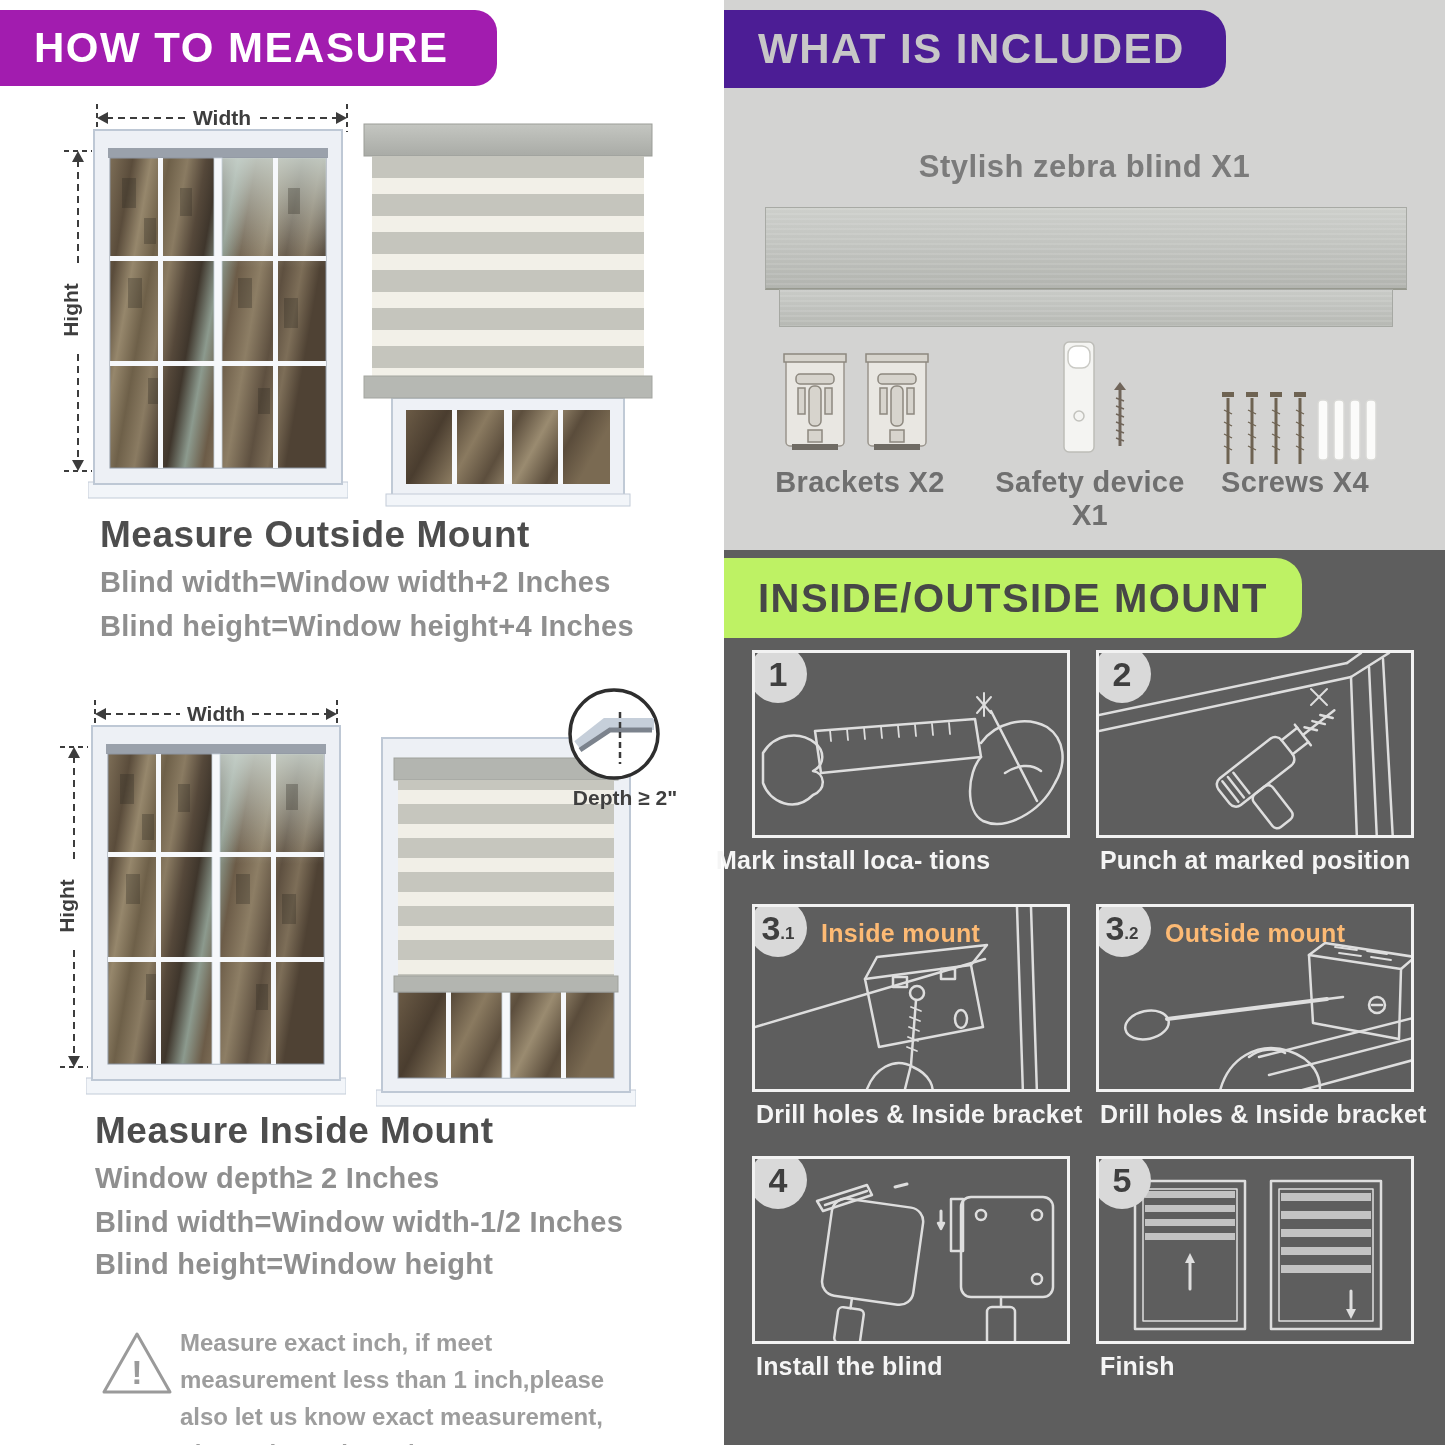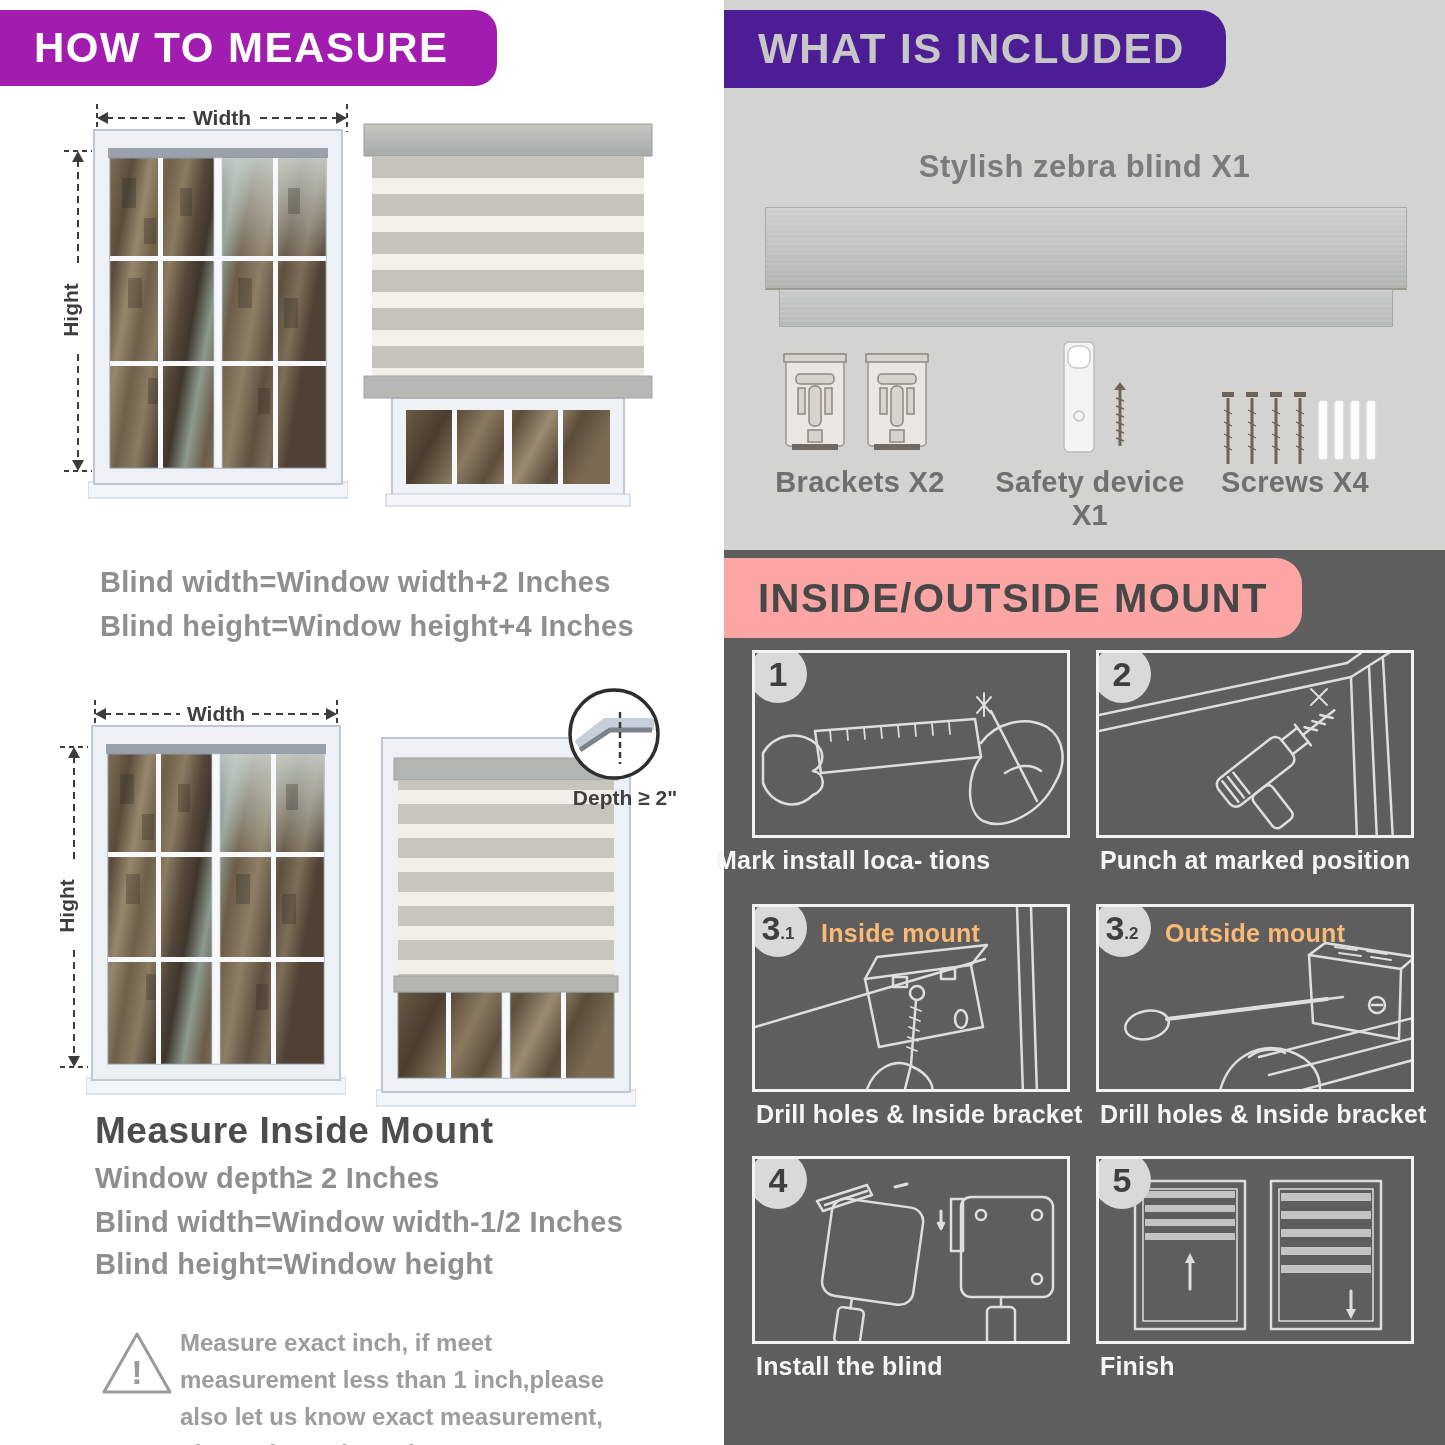--- a/index.html
+++ b/index.html
@@ -13,21 +13,21 @@
   .banner{display:flex;align-items:center;font-weight:bold;letter-spacing:1.5px;}
   .banner-left{
     left:0;top:10px;width:497px;height:76px;background:#a21caf;color:#ffffff;
     border-radius:0 22px 22px 0;font-size:42px;padding-left:34px;box-sizing:border-box;
   }
   .banner-included{
     left:724px;top:10px;width:502px;height:78px;background:#4c1d95;color:#c7c7c7;
     border-radius:0 26px 26px 0;font-size:42px;padding-left:34px;box-sizing:border-box;
   }
   .banner-mount{
-    left:724px;top:558px;width:578px;height:80px;background:#fca5a5;color:#474747;
+    left:724px;top:558px;width:578px;height:80px;background:#bef264;color:#474747;
     border-radius:0 26px 26px 0;font-size:40px;padding-left:34px;box-sizing:border-box;
   }
 
   
   .right-top-bg{left:724px;top:0;width:721px;height:550px;background:#d3d3d2;}
   .right-bottom-bg{left:724px;top:550px;width:721px;height:895px;background:#5e5e5e;}
 
   
   .sec-title{color:#4d4d4d;font-weight:bold;font-size:37px;letter-spacing:.5px;}
   .sec-line{color:#8f8f8f;font-weight:bold;font-size:29px;letter-spacing:.3px;}
@@ -198,20 +198,21 @@
     <polygon points="8,312 20,312 14,323" fill="#3c3c3c"></polygon>
     <text x="14" y="162" text-anchor="middle" font-size="21" font-weight="bold" fill="#3e3e3e" transform="rotate(-90 14 162)">Hight</text>
   </svg>
   <svg class="abs" style="left:88px;top:128px" width="260" height="372" viewBox="0 0 260 372">
       <use href="#sym-window"></use>
     </svg>
   <svg class="abs" style="left:362px;top:118px" width="292" height="390" viewBox="0 0 292 390">
       <use href="#sym-blind-out"></use>
     </svg>
 
+  <div class="abs sec-title" style="left:100px;top:514px">Measure Outside Mount</div>
   <div class="abs sec-line" style="left:100px;top:566px">Blind width=Window width+2 Inches</div>
   <div class="abs sec-line" style="left:100px;top:610px">Blind height=Window height+4 Inches</div>
 
   <svg class="abs" style="left:92px;top:700px" width="248" height="28">
     <g stroke="#3c3c3c" stroke-width="2">
       <line x1="3" y1="0" x2="3" y2="28" stroke-dasharray="5 4"></line>
       <line x1="245" y1="0" x2="245" y2="28" stroke-dasharray="5 4"></line>
       <line x1="12" y1="14" x2="88" y2="14" stroke-dasharray="7 5"></line>
       <line x1="160" y1="14" x2="238" y2="14" stroke-dasharray="7 5"></line>
     </g>

